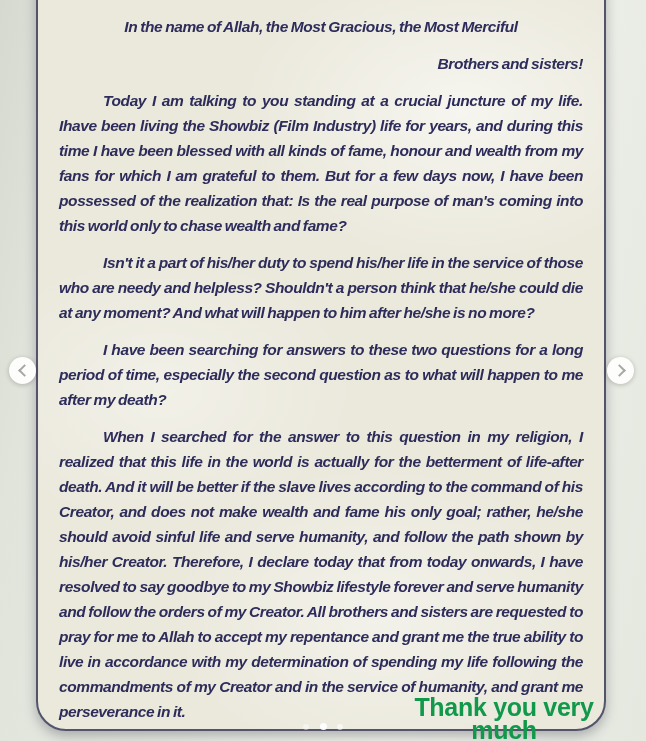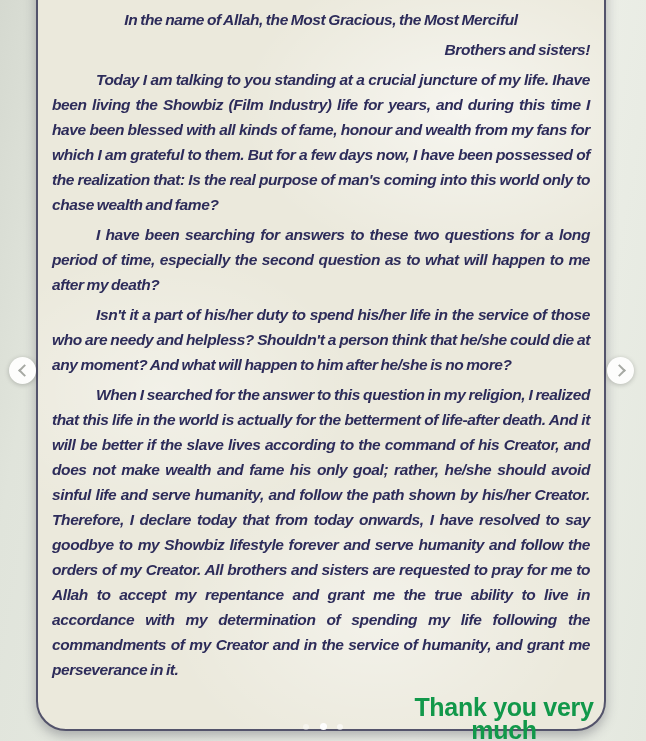--- a/index.html
+++ b/index.html
@@ -38,21 +38,21 @@
     padding: 2px 9px 0 9px;
     color: #2d2c5a;
     font-style: italic;
     font-weight: bold;
     font-size: 15.5px;
     line-height: 25px;
     letter-spacing: -0.4px;
     word-spacing: -1px;
     text-align: justify;
   }
-  .letter p { margin: 5px; text-indent: 44px; }
+  .letter p { margin: 12px; text-indent: 44px; }
   .letter p.bismillah { text-align: center; text-indent: 0; }
   .letter p.salutation { text-align: right; text-indent: 36px; }
 
   
   .signature {
     position: absolute;
     left: 408px;
     top: 696px;
     width: 192px;
     text-align: center;
@@ -117,22 +117,22 @@
 </head>
 <body>
 
 <div class="stage">
 
   <div class="card">
     <div class="letter">
       <p class="bismillah">In the name of Allah, the Most Gracious, the Most Merciful</p>
       <p class="salutation">Brothers and sisters!</p>
       <p>Today I am talking to you standing at a crucial juncture of my life. Ihave been living the Showbiz (Film Industry) life for years, and during this time I have been blessed with all kinds of fame, honour and wealth from my fans for which I am grateful to them. But for a few days now, I have been possessed of the realization that: Is the real purpose of man's coming into this world only to chase wealth and fame?</p>
+      <p>Isn't it a part of his/her duty to spend his/her life in the service of those who are needy and helpless? Shouldn't a person think that he/she could die at any moment? And what will happen to him after he/she is no more?</p>
       <p>I have been searching for answers to these two questions for a long period of time, especially the second question as to what will happen to me after my death?</p>
-      <p>Isn't it a part of his/her duty to spend his/her life in the service of those who are needy and helpless? Shouldn't a person think that he/she could die at any moment? And what will happen to him after he/she is no more?</p>
       <p>When I searched for the answer to this question in my religion, I realized that this life in the world is actually for the betterment of life-after death. And it will be better if the slave lives according to the command of his Creator, and does not make wealth and fame his only goal; rather, he/she should avoid sinful life and serve humanity, and follow the path shown by his/her Creator. Therefore, I declare today that from today onwards, I have resolved to say goodbye to my Showbiz lifestyle forever and serve humanity and follow the orders of my Creator. All brothers and sisters are requested to pray for me to Allah to accept my repentance and grant me the true ability to live in accordance with my determination of spending my life following the commandments of my Creator and in the service of humanity, and grant me perseverance in it.</p>
     </div>
   </div>
 
   <div class="signature">
     <div>Thank you very much</div>
     <div>Sana Today</div>
   </div>
 
   <button class="nav prev">

